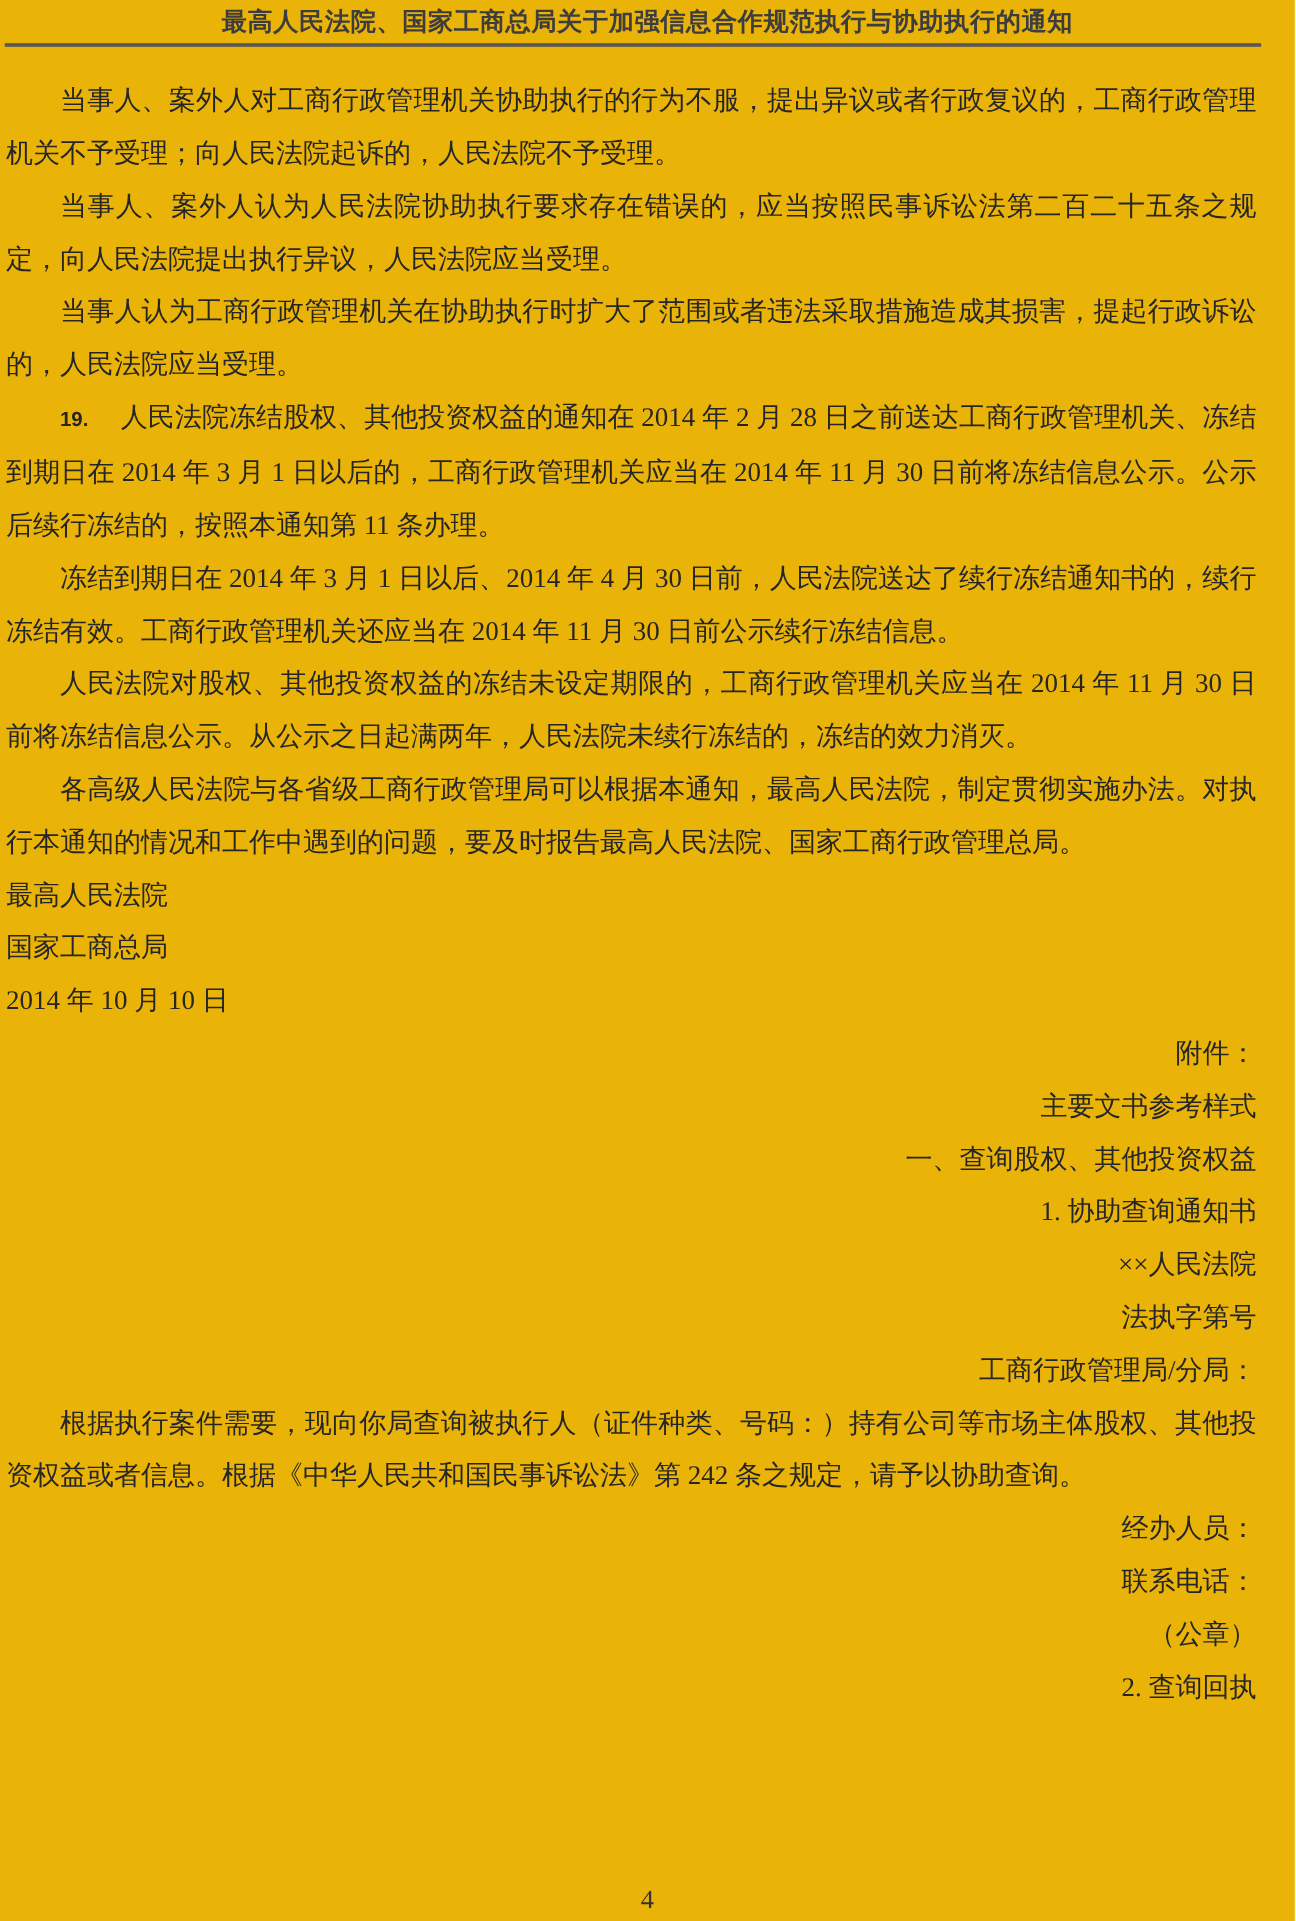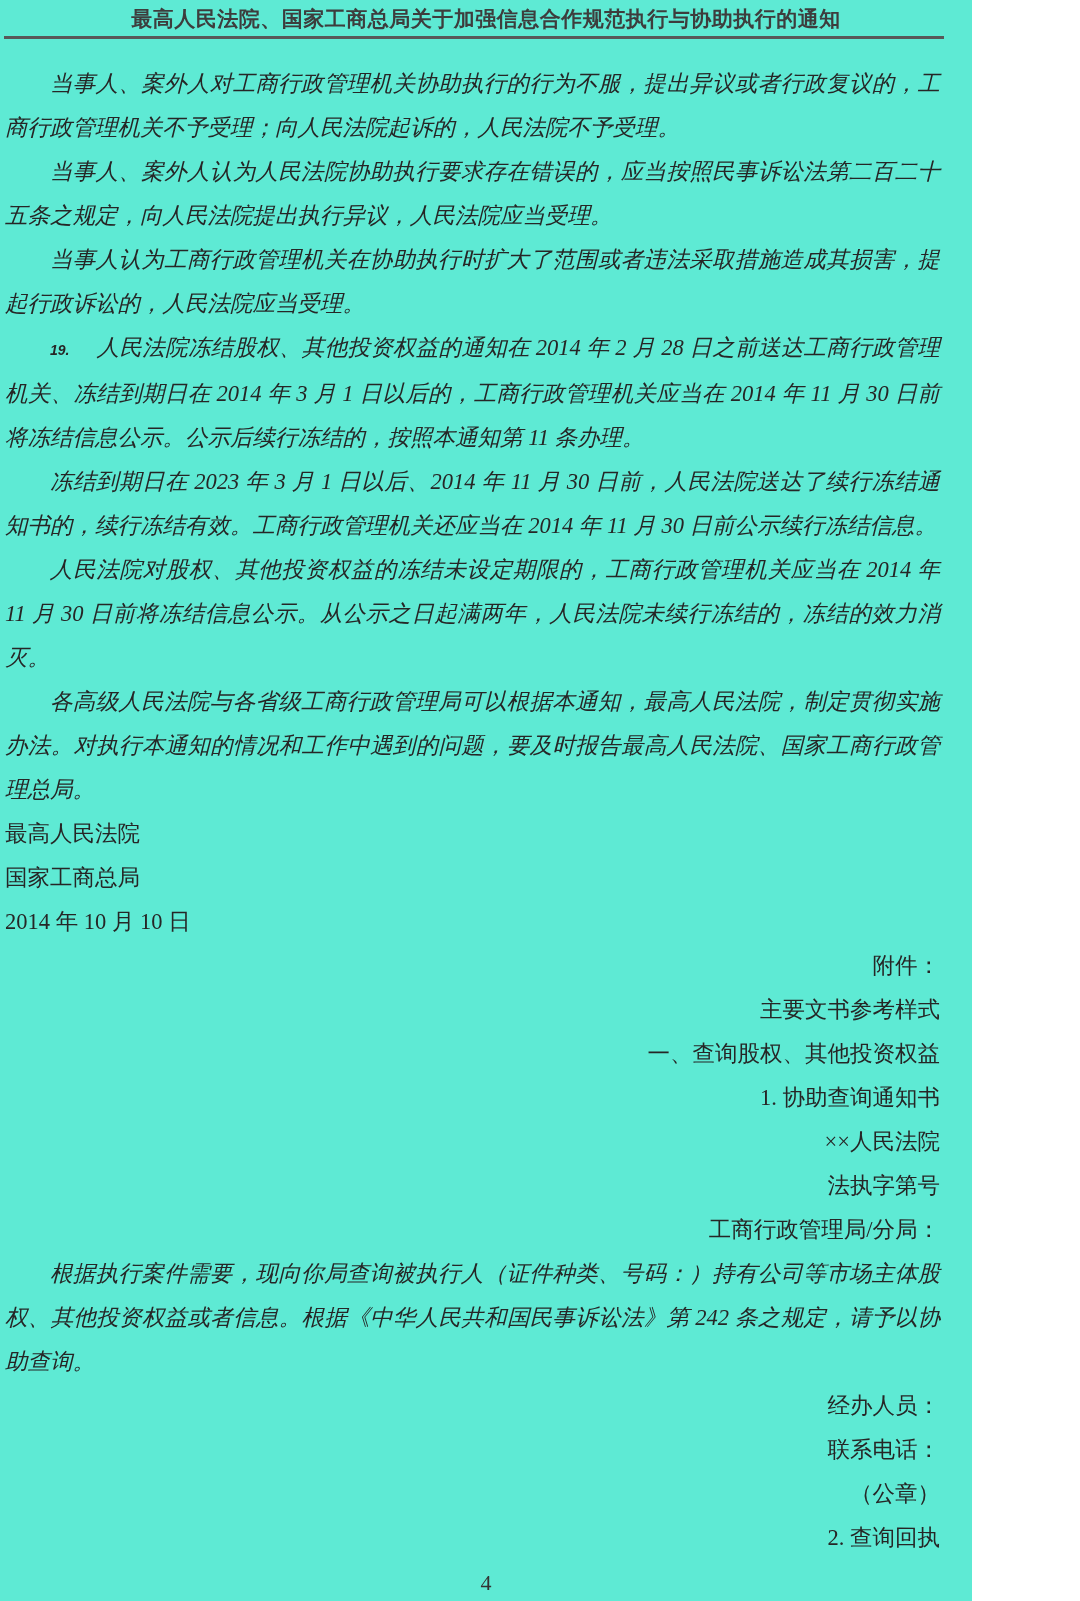--- a/index.html
+++ b/index.html
@@ -2,23 +2,23 @@
 <html><head>
 <meta charset="utf-8">
 <style>
   html, body {
     margin: 0;
     padding: 0;
     background: #ffffff;
   }
   .page {
     position: relative;
-    width: 972px;
+    width: 1079px;
     height: 1601px;
-    background: #5eead4;
+    background: #eab308;
     overflow: hidden;
     font-family: "Liberation Serif", "DejaVu Serif", serif;
     color: #262626;
   }
   .doc-header {
     padding-top: 7px;
     text-align: center;
     font-family: "Liberation Sans", "DejaVu Sans", sans-serif;
     font-weight: bold;
     font-size: 21px;
@@ -37,26 +37,25 @@
     font-size: 22.5px;
     line-height: 44px;
     text-align: justify;
   }
   .content p {
     margin: 0;
     padding: 0;
   }
   .para {
     text-indent: 2em;
-    font-style: italic;
   }
   .para-number {
     font-family: "Liberation Sans", "DejaVu Sans", sans-serif;
     font-weight: bold;
-    font-size: 14px;
+    font-size: 17px;
     margin-right: 27px;
   }
   .sign-line {
     text-align: left;
     text-indent: 0;
   }
   .single-line {
     text-indent: 2em;
     text-align: right;
   }
@@ -79,21 +78,21 @@
   <div class="header-rule"></div>
 
   <div class="content">
 
     <p class="para">当事人、案外人对工商行政管理机关协助执行的行为不服，提出异议或者行政复议的，工商行政管理机关不予受理；向人民法院起诉的，人民法院不予受理。</p>
     <p class="para">当事人、案外人认为人民法院协助执行要求存在错误的，应当按照民事诉讼法第二百二十五条之规定，向人民法院提出执行异议，人民法院应当受理。</p>
     <p class="para">当事人认为工商行政管理机关在协助执行时扩大了范围或者违法采取措施造成其损害，提起行政诉讼的，人民法院应当受理。</p>
 
     <p class="para"><span class="para-number">19.</span><span>人民法院冻结股权、其他投资权益的通知在 2014 年 2 月 28 日之前送达工商行政管理机关、冻结到期日在 2014 年 3 月 1 日以后的，工商行政管理机关应当在 2014 年 11 月 30 日前将冻结信息公示。公示后续行冻结的，按照本通知第 11 条办理。</span></p>
 
-    <p class="para">冻结到期日在 2023 年 3 月 1 日以后、2014 年 11 月 30 日前，人民法院送达了续行冻结通知书的，续行冻结有效。工商行政管理机关还应当在 2014 年 11 月 30 日前公示续行冻结信息。</p>
+    <p class="para">冻结到期日在 2014 年 3 月 1 日以后、2014 年 4 月 30 日前，人民法院送达了续行冻结通知书的，续行冻结有效。工商行政管理机关还应当在 2014 年 11 月 30 日前公示续行冻结信息。</p>
     <p class="para">人民法院对股权、其他投资权益的冻结未设定期限的，工商行政管理机关应当在 2014 年 11 月 30 日前将冻结信息公示。从公示之日起满两年，人民法院未续行冻结的，冻结的效力消灭。</p>
     <p class="para">各高级人民法院与各省级工商行政管理局可以根据本通知，最高人民法院，制定贯彻实施办法。对执行本通知的情况和工作中遇到的问题，要及时报告最高人民法院、国家工商行政管理总局。</p>
 
     <p class="sign-line">最高人民法院</p>
     <p class="sign-line">国家工商总局</p>
     <p class="sign-line">2014 年 10 月 10 日</p>
 
     <p class="single-line">附件：</p>
     <p class="single-line">主要文书参考样式</p>
     <p class="single-line">一、查询股权、其他投资权益</p>

